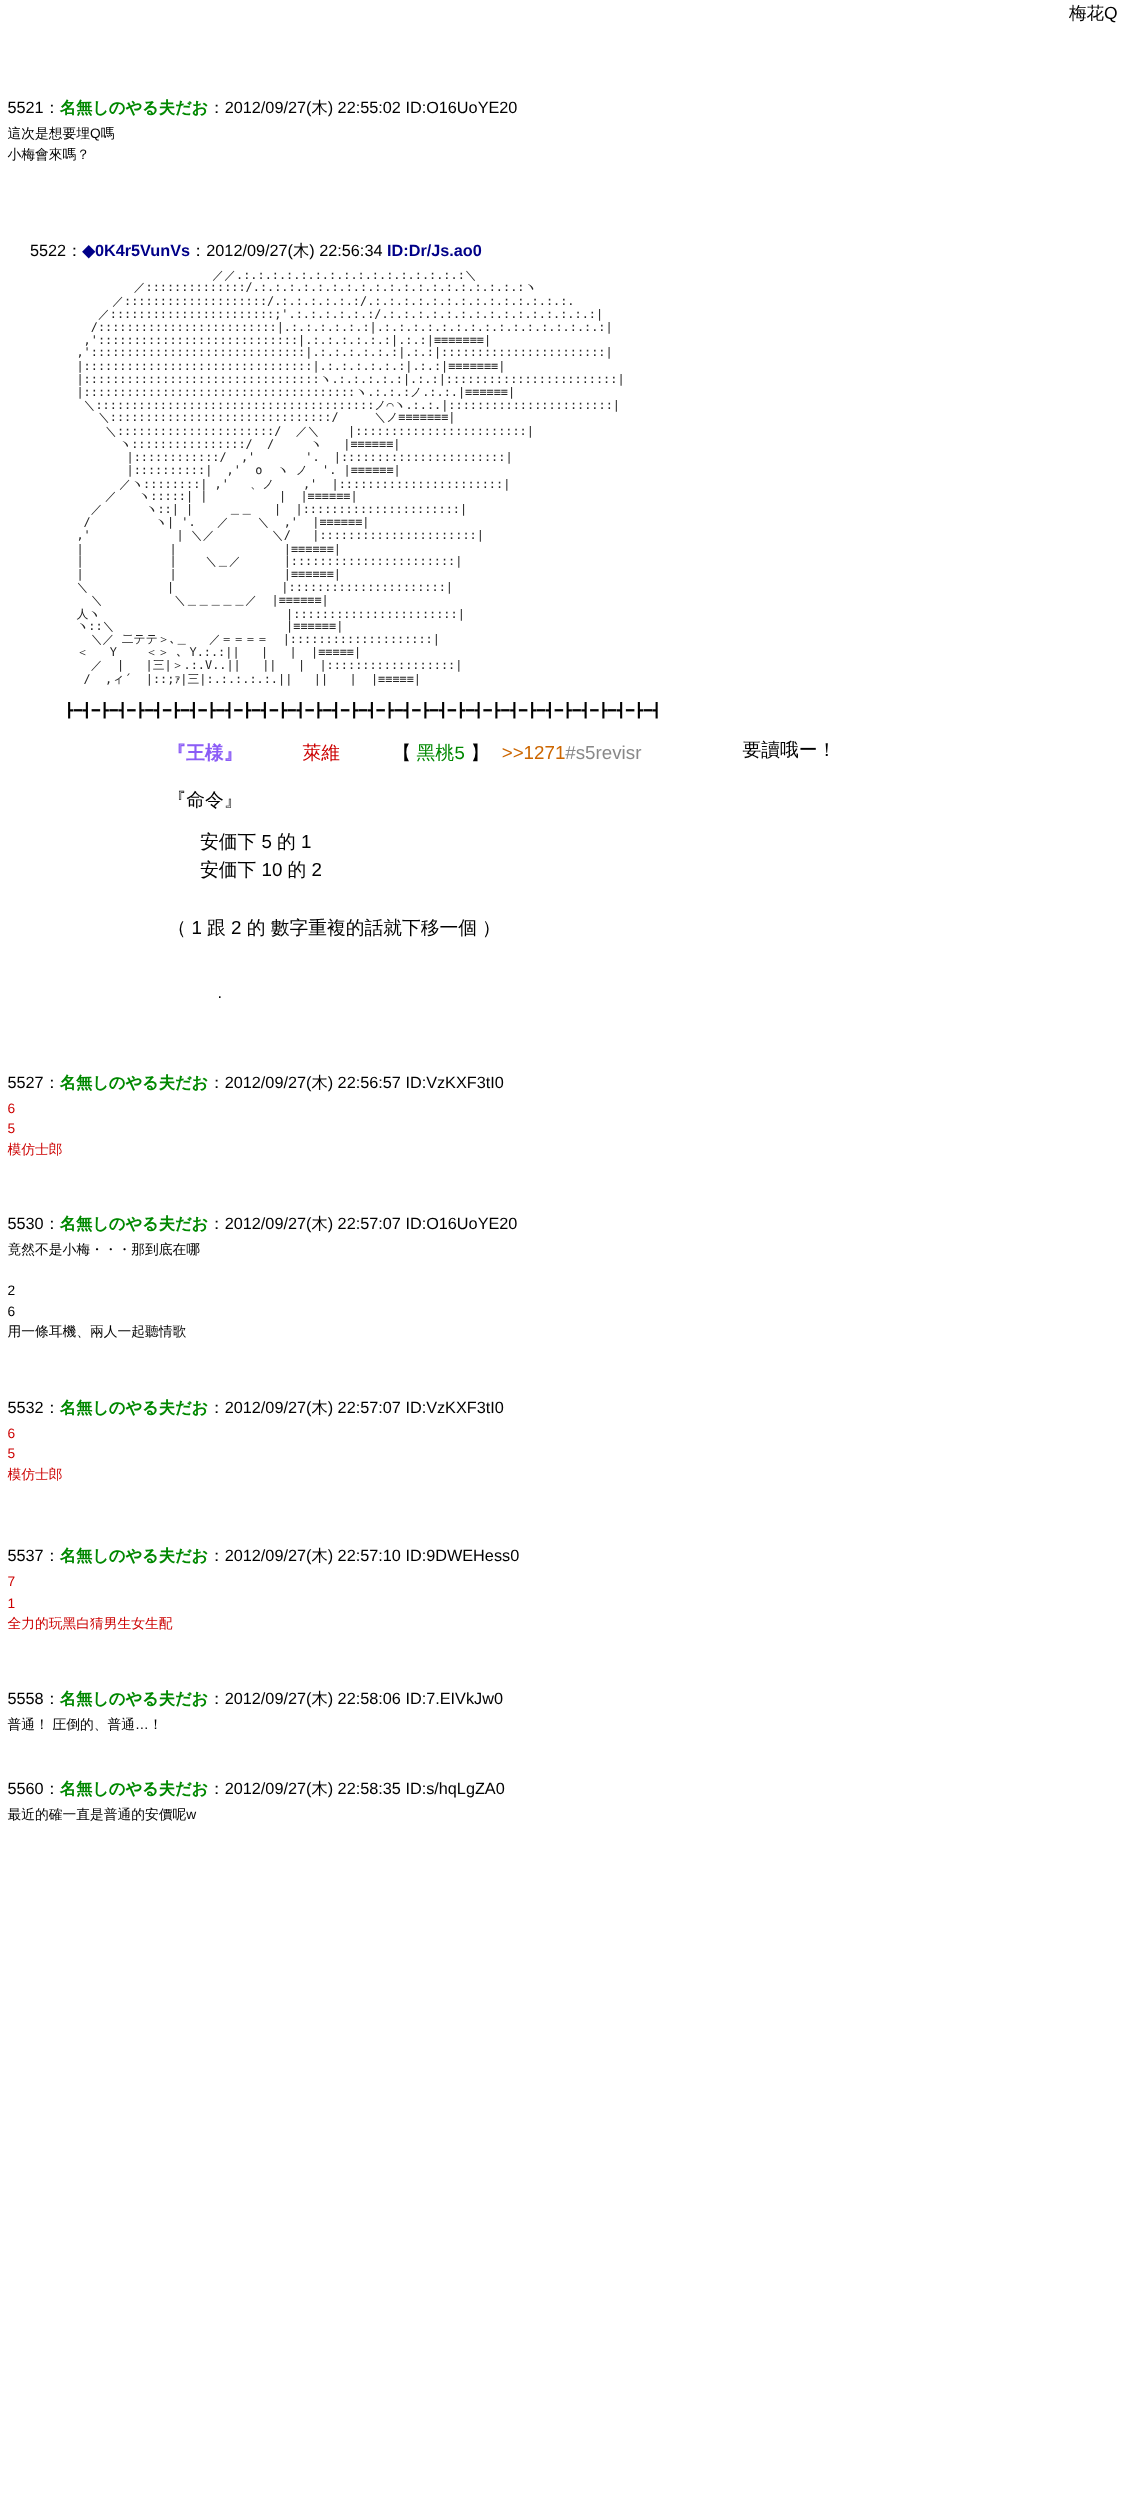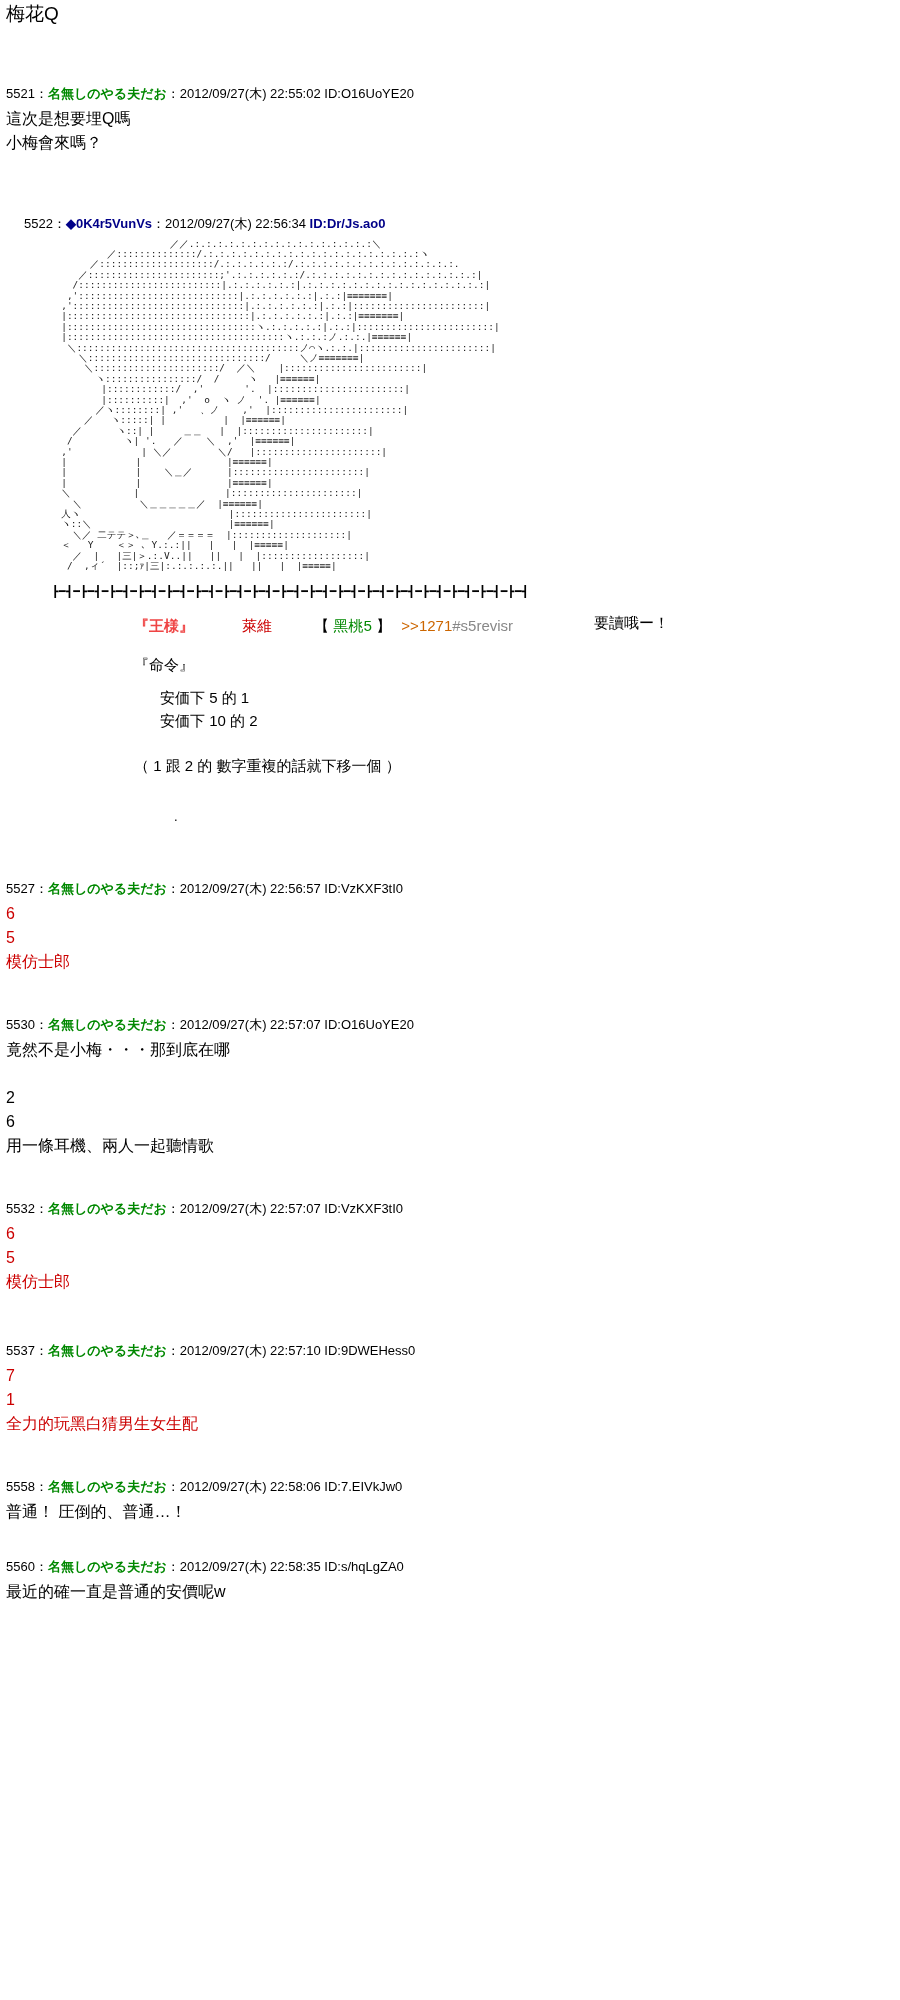--- a/index.html
+++ b/index.html
@@ -47,32 +47,33 @@
   }
   .post-id {
     color: #000;
   }
   .post-id.hl {
     color: #000088;
     font-weight: bold;
   }
   .post-body {
     margin-top: 4px;
-    font-size: 16px;
+    font-size: 11px;
     line-height: 1.5;
     color: #000;
     white-space: pre-wrap;
   }
   .post-body .red {
     color: #cc0000;
   }
   .top-frag {
     padding: 0 6px;
-    font-size: 19px;
+    font-size: 14px;
     line-height: 1.5;
+    text-align: right;
   }
   .aa-block {
     font-family: "DejaVu Sans Mono", "Liberation Mono", monospace;
     font-size: 9.5px;
     line-height: 10.4px;
     white-space: pre;
     color: #222;
     letter-spacing: 0;
     margin: 6px 0 0 20px;
   }
@@ -98,21 +99,21 @@
   }
   .order-block {
     margin: 14px 0 0 110px;
     font-size: 15px;
     line-height: 1.8;
   }
   .order-head {
     margin-bottom: 2px;
   }
   .order-head .title {
-    color: #ef4444;
+    color: #8b5cf6;
     font-weight: bold;
     text-align: center;
   }
   .order-head .who {
     color: #cc0000;
     margin-left: 48px;
   }
   .order-head .bracket {
     color: #000;
     margin-left: 42px;

